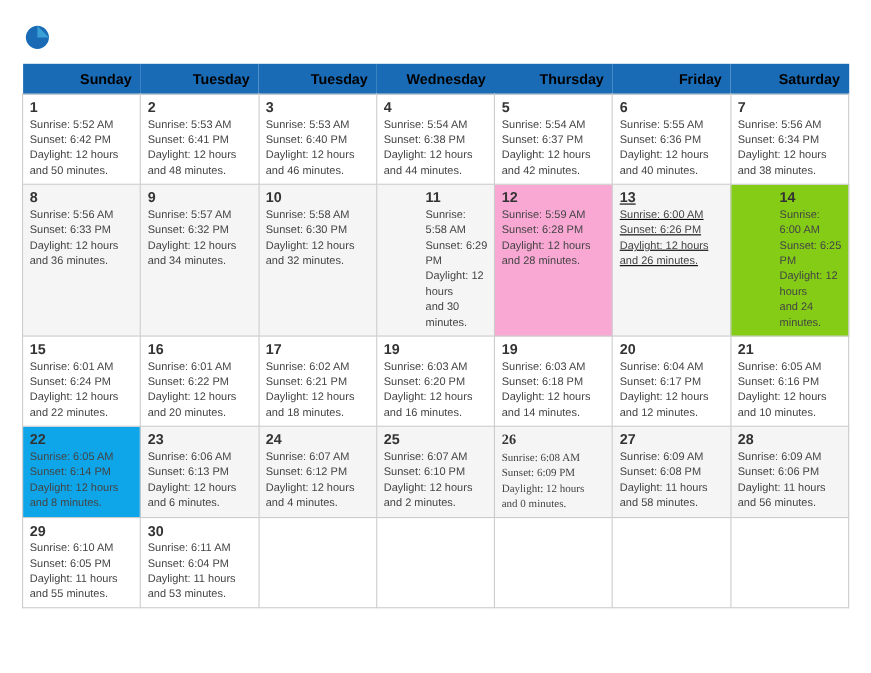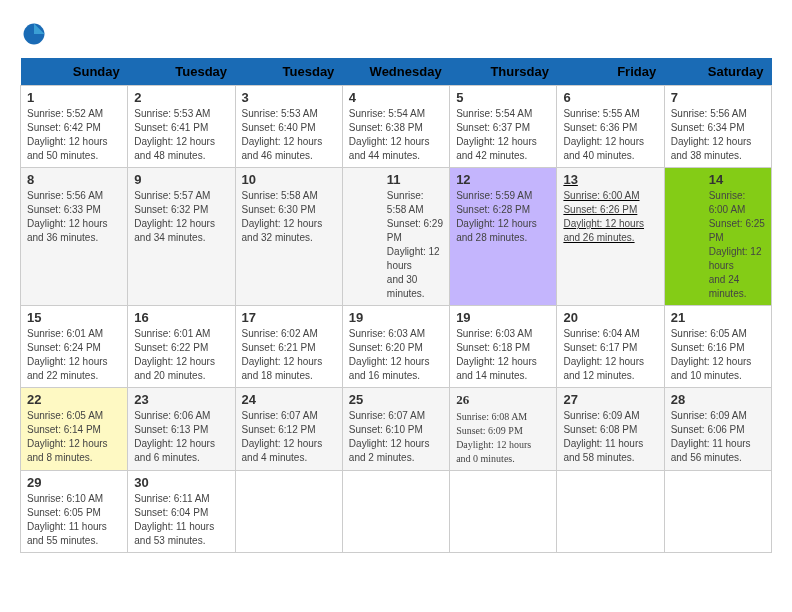--- a/index.html
+++ b/index.html
@@ -163,21 +163,21 @@
         <div class="day-info">Sunrise: 5:57 AM<br>Sunset: 6:32 PM<br>Daylight: 12 hours<br>and 34 minutes.</div>
       </td>
         <td style="background: rgb(245, 245, 245);">
         <div class="day-number">10</div>
         <div class="day-info">Sunrise: 5:58 AM<br>Sunset: 6:30 PM<br>Daylight: 12 hours<br>and 32 minutes.</div>
       </td>
         <td style="background: rgb(245, 245, 245); padding-left: 44px;">
         <div class="day-number">11</div>
         <div class="day-info">Sunrise: 5:58 AM<br>Sunset: 6:29 PM<br>Daylight: 12 hours<br>and 30 minutes.</div>
       </td>
-        <td style="background: #c4b5fd;">
+        <td style="background: #f9a8d4;">
         <div class="day-number">12</div>
         <div class="day-info">Sunrise: 5:59 AM<br>Sunset: 6:28 PM<br>Daylight: 12 hours<br>and 28 minutes.</div>
       </td>
         <td style="background: rgb(245, 245, 245); text-decoration: underline;">
         <div class="day-number">13</div>
         <div class="day-info">Sunrise: 6:00 AM<br>Sunset: 6:26 PM<br>Daylight: 12 hours<br>and 26 minutes.</div>
       </td>
         <td style="background: #84cc16; padding-left: 44px;">
         <div class="day-number">14</div>
         <div class="day-info">Sunrise: 6:00 AM<br>Sunset: 6:25 PM<br>Daylight: 12 hours<br>and 24 minutes.</div>
@@ -207,21 +207,21 @@
         <td>
         <div class="day-number">20</div>
         <div class="day-info">Sunrise: 6:04 AM<br>Sunset: 6:17 PM<br>Daylight: 12 hours<br>and 12 minutes.</div>
       </td>
         <td>
         <div class="day-number">21</div>
         <div class="day-info">Sunrise: 6:05 AM<br>Sunset: 6:16 PM<br>Daylight: 12 hours<br>and 10 minutes.</div>
       </td>
       </tr>
       <tr>
-        <td style="background: #fef9c3;">
+        <td style="background: #0ea5e9;">
         <div class="day-number">22</div>
         <div class="day-info">Sunrise: 6:05 AM<br>Sunset: 6:14 PM<br>Daylight: 12 hours<br>and 8 minutes.</div>
       </td>
         <td style="background: rgb(245, 245, 245);">
         <div class="day-number">23</div>
         <div class="day-info">Sunrise: 6:06 AM<br>Sunset: 6:13 PM<br>Daylight: 12 hours<br>and 6 minutes.</div>
       </td>
         <td style="background: rgb(245, 245, 245);">
         <div class="day-number">24</div>
         <div class="day-info">Sunrise: 6:07 AM<br>Sunset: 6:12 PM<br>Daylight: 12 hours<br>and 4 minutes.</div>

